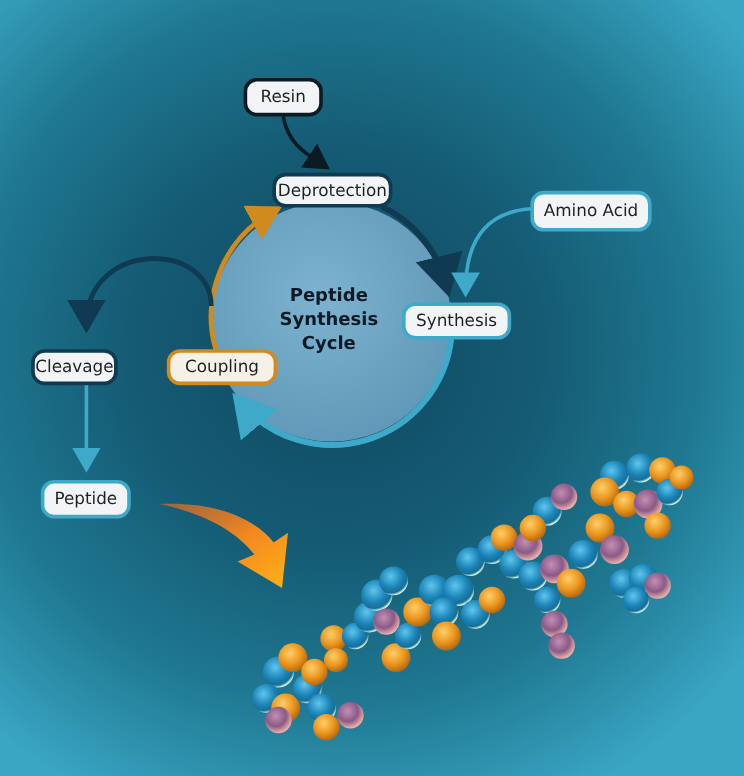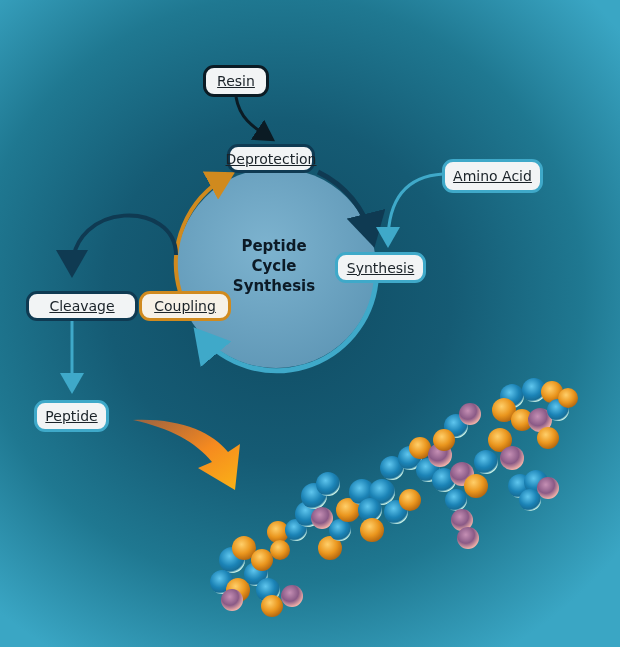--- a/index.html
+++ b/index.html
@@ -8,21 +8,20 @@
       font-family: "DejaVu Sans", sans-serif;
       background: radial-gradient(ellipse 70% 65% at 45% 45%, #0f4a61 0%, #155b74 40%, #1f7891 70%, #3aa6c4 100%);
     }
     .canvas { position: absolute; left: 0; top: 0; width: 620px; height: 647px; }
     .node {
       position: absolute; box-sizing: border-box;
       background: #f2f4f5; color: #1a2228;
       border-radius: 11px; font-size: 14px;
       display: flex; align-items: center; justify-content: center;
       white-space: nowrap;
-      text-decoration: underline;
     }
     .node.dark { border: 3px solid #0b1b24; }
     .node.navy { border: 3px solid #0f3a52; }
     .node.gold { border: 3px solid #d08a1e; background: #f6f1e7; }
     .node.light { border: 3px solid #3fa9c9; }
     .center-title {
       position: absolute; left: 214px; top: 236px; width: 120px;
       text-align: center; font-weight: bold; font-size: 15px; line-height: 20px;
       color: #0c1a26;
     }
@@ -143,29 +142,29 @@
     <circle cx="522" cy="420" r="11" fill="url(#atomOrange)"></circle>
     <circle cx="540" cy="420" r="12" fill="url(#atomPink)"></circle>
     <circle cx="558" cy="410" r="11" fill="url(#atomBlue)"></circle>
     <circle cx="568" cy="398" r="10" fill="url(#atomOrange)"></circle>
     <circle cx="548" cy="438" r="11" fill="url(#atomOrange)"></circle>
   </g>
 </svg>
 
 <div class="center-title">
   <div>Peptide</div>
+  <div>Synthesis</div>
   <div>Cycle</div>
-  <div>Synthesis</div>
 </div>
 
 <div class="node dark" style="left:203px; top:65px; width:66px; height:32px;">Resin</div>
 
-<div class="node navy" style="left:227px; top:144px; width:88px; height:29px;">Deprotection</div>
+<div class="node navy" style="left:227px; top:144px; width:100px; height:29px;">Deprotection</div>
 
 <div class="node light" style="left:442px; top:159px; width:101px; height:34px;">Amino Acid</div>
 
 <div class="node light" style="left:335px; top:252px; width:91px; height:31px;">Synthesis</div>
 
 <div class="node gold" style="left:139px; top:291px; width:92px; height:30px;text-align:center;">Coupling</div>
 
-<div class="node navy" style="left:26px; top:291px; width:112px; height:30px;">Cleavage</div>
+<div class="node navy" style="left:26px; top:291px; width:72px; height:30px;">Cleavage</div>
 
 <div class="node light" style="left:34px; top:400px; width:75px; height:32px;">Peptide</div>
 
 </body></html>

